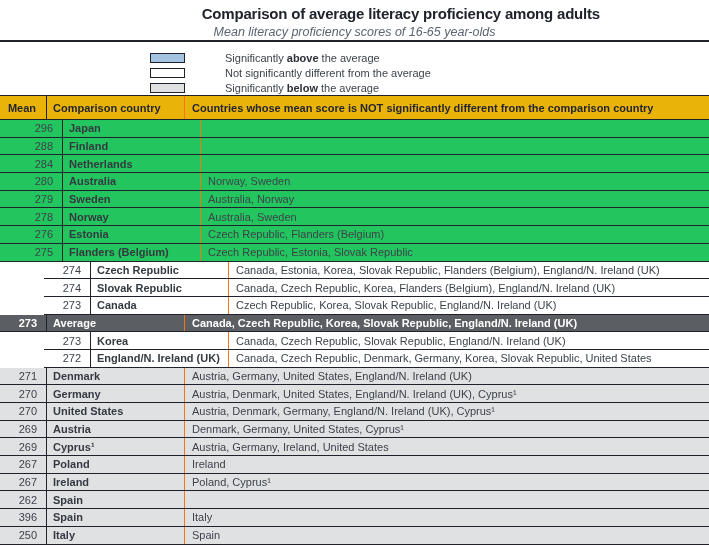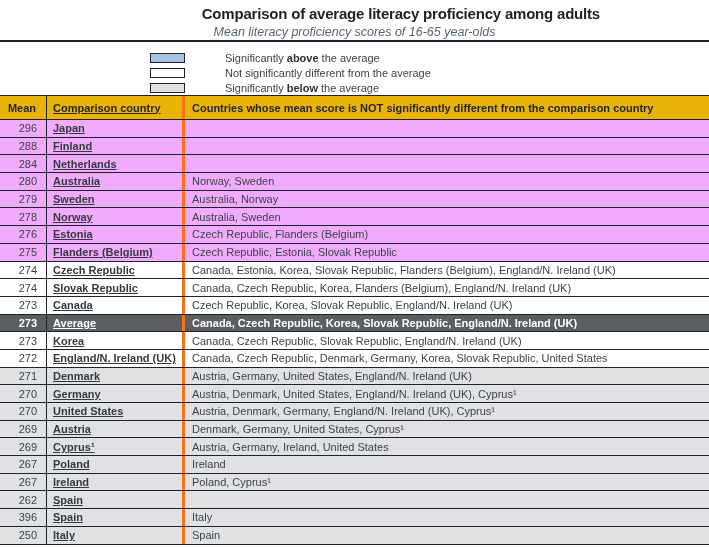--- a/index.html
+++ b/index.html
@@ -41,29 +41,29 @@
     border-bottom:1px solid #1f222a; font-size:11px;
   }
   .c-mean {
     width:47px; flex:0 0 47px; text-align:right; padding-right:9px;
     border-right:1px solid #1f222a; align-self:stretch;
     display:flex; align-items:center; justify-content:flex-end;
   }
   .thead .c-mean { justify-content:center; padding-right:2px; }
   .c-country {
     width:138px; flex:0 0 138px; padding-left:6px; font-weight:bold;
-    border-right:3px solid #f97316; align-self:stretch;
-    display:flex; align-items:center; white-space:nowrap; overflow:hidden;text-decoration:underline;
+    border-right:1px solid #f97316; align-self:stretch;
+    display:flex; align-items:center; white-space:nowrap; overflow:hidden;
   }
   .c-others {
     flex:1 1 auto; padding-left:7px; white-space:nowrap; overflow:hidden;
     align-self:stretch; display:flex; align-items:center;
   }
-  .tr.above   { background:#f0abfc; }
-  .tr.same    { background:#ffffff; }
+  .tr.above   { background:#22c55e;padding-left:16px; }
+  .tr.same    { background:#ffffff;margin-left:44px; }
   .tr.below   { background:#e0e1e3; }
   .tr.average { background:#5b5f63; color:#ffffff; font-weight:bold; }
   .tr .c-mean, .tr .c-others { color:#3d434a; }
   .tr .c-country { color:#343a40; }
   .tr.average .c-mean, .tr.average .c-others, .tr.average .c-country { color:#ffffff; font-weight:bold; }
 </style>
 </head>
 <body>
 
 <div class="page-title">Comparison of average literacy proficiency among adults</div>

